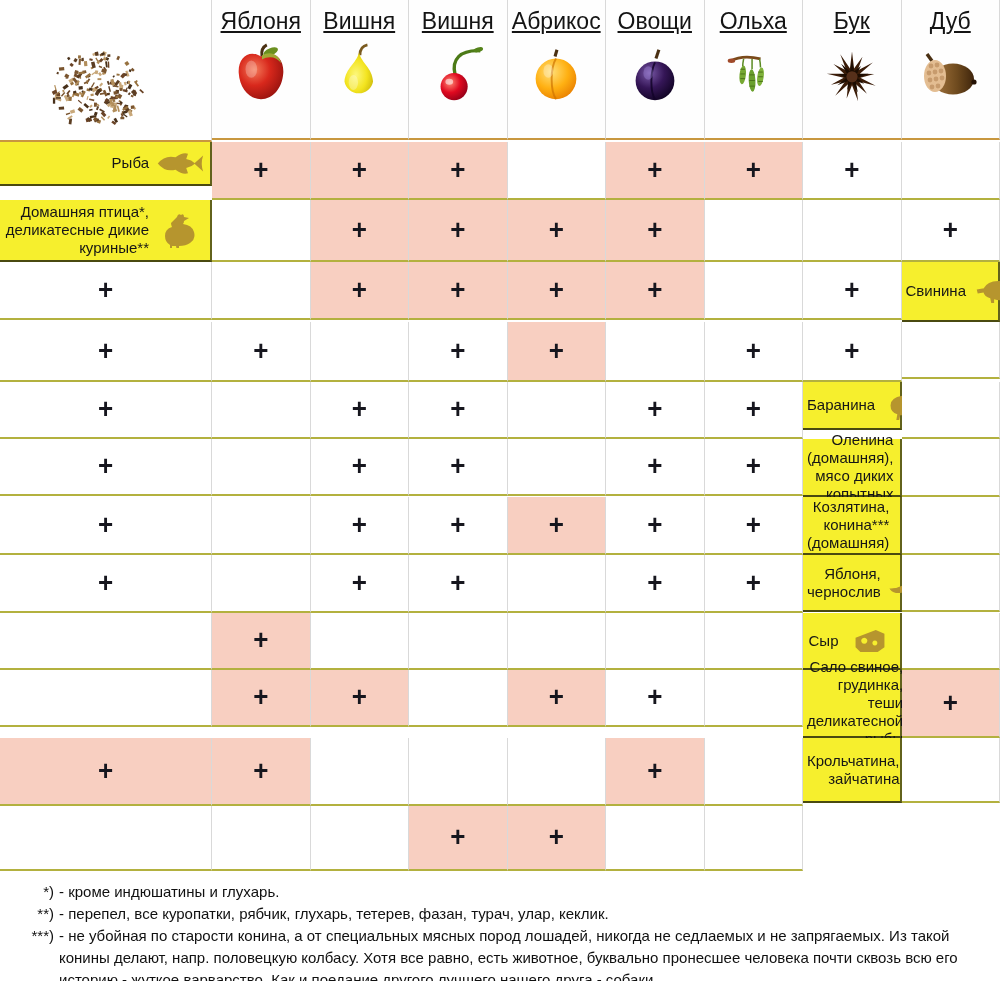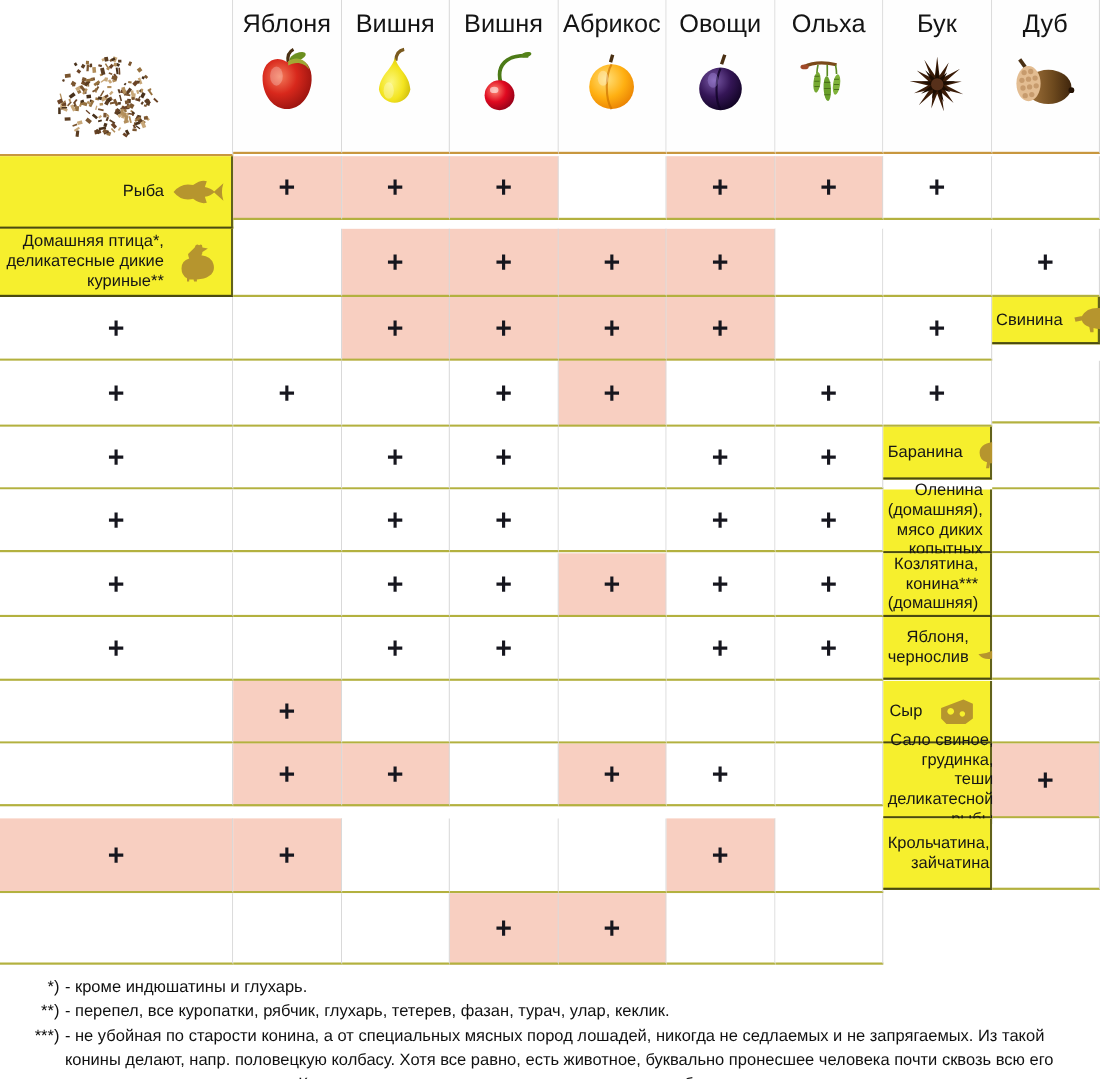--- a/index.html
+++ b/index.html
@@ -2,21 +2,21 @@
 <html><head>
 <meta charset="utf-8">
 <style>
   html,body{margin:0;padding:0;background:#fff;}
   body{width:1000px;height:981px;overflow:hidden;font-family:"Liberation Sans",sans-serif;}
   .page{width:1000px;height:981px;background:#fff;}
   .grid{display:grid;grid-template-columns:212px repeat(8,98.5px);width:1000px;}
   
   .corner{height:140px;border-right:1px solid #d9d9d9;border-bottom:2px solid #c8973f;display:flex;align-items:center;justify-content:center;background:#fff;}
   .hcell{height:140px;border-right:1px solid #d9d9d9;border-bottom:2px solid #c8973f;display:flex;flex-direction:column;align-items:center;padding-top:8px;box-sizing:border-box;background:#fefefe;}
-  .hlabel{font-size:23px;color:#141414;letter-spacing:0px;}
+  .hlabel{font-size:23px;color:#141414;letter-spacing:0px;text-decoration:underline;}
   .hfruit{margin-top:6px;}
   
   .rlabel{background:#f6ef2d;border-bottom:2px solid #4a4a10;border-right:2px solid #62621c;display:flex;align-items:center;box-sizing:border-box;padding:2px 6px 2px 4px;}
   .rlabel-text{flex:1;text-align:right;font-size:15px;line-height:18px;color:#161616;padding-right:7px;}
   .ricon{width:48px;flex:none;display:flex;justify-content:center;align-items:center;}
   
   .cell{border-right:1px solid #d9d9d9;border-bottom:2px solid #b3b13f;display:flex;align-items:center;justify-content:center;box-sizing:border-box;background:#fff;}
   .cell.hl{background:#f8cfc1;}
   .plus{font-size:26px;font-weight:bold;color:#16161e;transform:scaleY(1.05);}
   
@@ -348,21 +348,21 @@
               <circle cx="17" cy="31" r="2.4"></circle>
               <circle cx="23" cy="30" r="2.4"></circle>
               <circle cx="12" cy="39" r="2.4"></circle>
               <circle cx="18" cy="38" r="2.4"></circle>
               <circle cx="24" cy="37" r="2.4"></circle>
               <circle cx="14" cy="46" r="2.4"></circle>
               <circle cx="20" cy="45" r="2.4"></circle>
             </g>
           </svg></span>
       </div>
-      <div class="rlabel" style="height:66px">
+      <div class="rlabel" style="height:44px">
     <span class="rlabel-text">Рыба</span>
     <span class="ricon">
           <svg width="50" height="25" viewBox="0 0 54 26" fill="#b6952e">
             <path d="M2 13 Q10 3 22 6 Q30 0 36 2 L34 8 Q40 9 44 13 Q40 17 34 18 L36 24 Q30 26 22 20 Q10 23 2 13 Z"></path>
             <path d="M43 13 L53 4 Q50 13 53 22 Z"></path>
           </svg>
         </span>
       </div>
       <div class="cell hl" style="height:58px">
         <span class="plus">+</span>
@@ -423,21 +423,21 @@
       <div class="cell hl" style="height:58px">
         <span class="plus">+</span>
       </div>
       <div class="cell hl" style="height:58px">
         <span class="plus">+</span>
       </div>
       <div class="cell" style="height:58px"></div>
       <div class="cell" style="height:58px">
         <span class="plus">+</span>
       </div>
-      <div class="rlabel" style="height:43px">
+      <div class="rlabel" style="height:60px">
     <span class="rlabel-text">Свинина</span>
     <span class="ricon">
           <svg width="46" height="27" viewBox="0 0 46 28" fill="#b6952e">
             <path d="M9 11 Q13 3 24 3 Q35 3 39 9 L45 7 L46 11 L41 13 Q41 19 35 21 L36 26 H33 L32 22 Q26 24 20 22 L20 26 H17 L16 21 Q10 19 9 15 L3 16 L2 12 L8 11 Z"></path>
           </svg>
         </span>
       </div>
       <div class="cell" style="height:60px">
         <span class="plus">+</span>
       </div>

